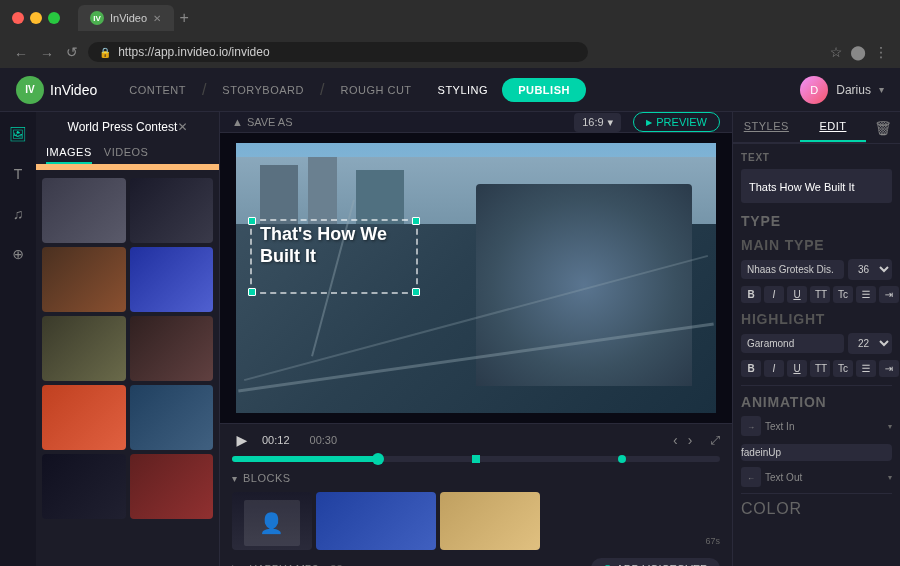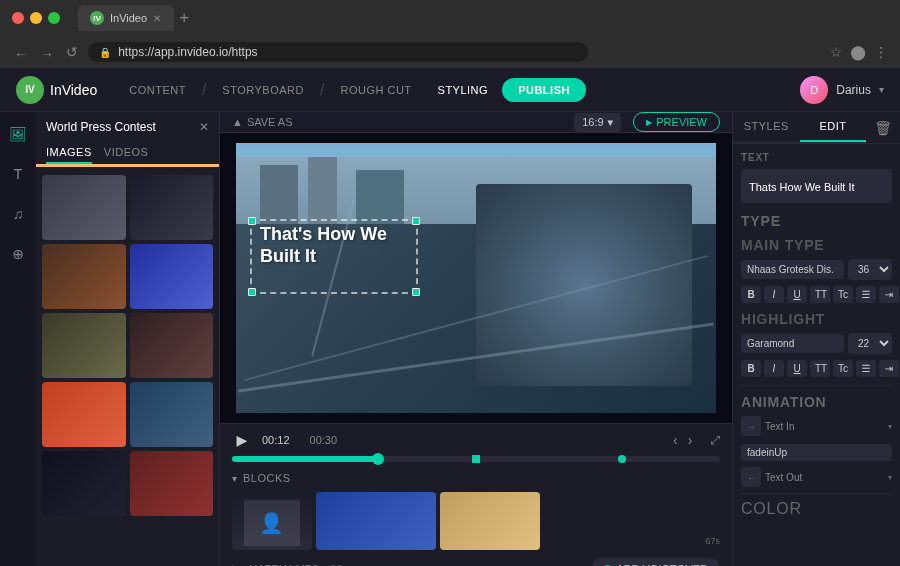--- a/index.html
+++ b/index.html
@@ -165,29 +165,29 @@
     .media-panel {
       flex: 1;
       display: flex;
       flex-direction: column;
       overflow: hidden;
     }
     .media-header {
       padding: 8px 10px;
       display: flex;
       align-items: center;
-      justify-content: space-between;
+      justify-content: center;
     }
     .media-title { color: #fff; font-size: 12px; font-weight: 500; }
     .media-close { color: #888; font-size: 12px; cursor: pointer; }
     .media-tabs { 
       display: flex; 
       padding: 0 10px;
       gap: 12px;
-      border-bottom: 3px solid #fdba74;
+      border-bottom: 6px solid #fdba74;
       margin-bottom: 8px;
     }
     .media-tab {
       color: #888;
       font-size: 11px;
       font-weight: 500;
       padding: 4px 0;
       cursor: pointer;
       letter-spacing: 0.5px;
     }
@@ -424,20 +424,21 @@
     }
     .right-tab {
       flex: 1;
       text-align: center;
       padding: 8px 0;
       color: #888;
       font-size: 11px;
       font-weight: 500;
       cursor: pointer;
       letter-spacing: 0.5px;
+      text-decoration: underline;
     }
     .right-tab.active { 
       color: #fff;
       border-bottom: 2px solid #00d4aa;
     }
     .delete-icon { color: #888; font-size: 14px; cursor: pointer; }
     .right-content {
       padding: 8px;
       overflow-y: auto;
       flex: 1;
@@ -524,21 +525,21 @@
       border-radius: 3px;
       display: flex; align-items: center; justify-content: center;
       font-size: 8px; color: #888;
     }
     .anim-label { color: #888; font-size: 10px; flex: 1; }
     .anim-select {
       background: #2a2a3a;
       border: none;
       color: #ccc;
       font-size: 10px;
-      padding: 3px 6px;
+      padding: 3px 0;
       border-radius: 4px;
       flex: 1;
       appearance: none;
     }
     .anim-chevron { color: #666; font-size: 8px; }
     .color-label { color: #666; font-size: 16px; text-transform: uppercase; letter-spacing: 0.8px; }
   </style>
 </head>
 <body>
 
@@ -556,21 +557,21 @@
     </div>
     <span class="new-tab-btn">+</span>
   </div>
 </div>
 <div class="address-bar-row">
   <span class="nav-btn">←</span>
   <span class="nav-btn">→</span>
   <span class="nav-btn">↺</span>
   <div class="address-bar">
     <span class="lock-icon">🔒</span>
-    <span class="url-text">https://app.invideo.io/https</span>
+    <span class="url-text">https://app.invideo.io/invideo</span>
   </div>
   <div class="address-bar-actions">
     <span class="addr-action">☆</span>
     <span class="addr-action">⬤</span>
     <span class="addr-action">⋮</span>
   </div>
 </div>
 
 <div class="app">
 

